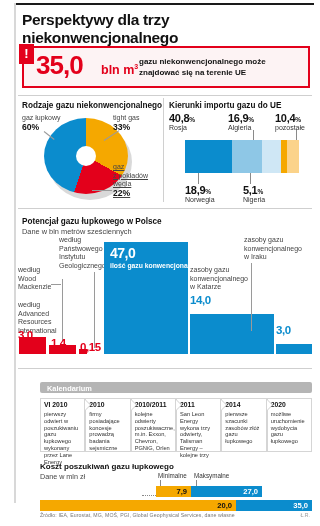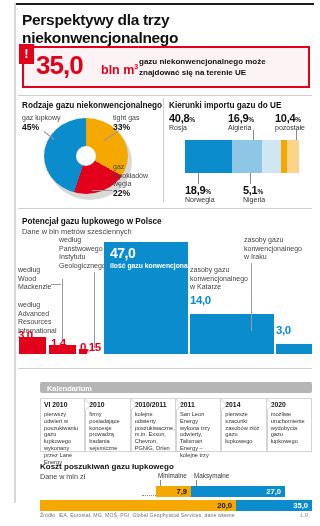--- a/index.html
+++ b/index.html
@@ -113,31 +113,31 @@
   <div class="sec-h" style="position:absolute;left:22px;top:101px;">Rodzaje gazu niekonwencjonalnego</div>
 
   <div class="donut-wrap">
     <div class="donut-shadow"></div>
     <div class="donut"></div>
     <div class="donut-hole"></div>
   </div>
 
   <div class="lbl" style="left:22px;top:114px;">
     <span>gaz łupkowy</span>
-    <b>45%</b>
+    <b>60%</b>
   </div>
   <div class="leader" style="left:44px;top:131px;width:13px;height:1px;transform:rotate(38deg);transform-origin:left center;"></div>
 
   <div class="lbl" style="left:113px;top:114px;">
     <span>tight gas</span>
     <b>33%</b>
   </div>
   <div class="leader" style="left:104px;top:140px;width:18px;height:1px;transform:rotate(-33deg);transform-origin:left center;"></div>
 
-  <div class="lbl" style="left:113px;top:163px;">
+  <div class="lbl" style="left:113px;top:163px;text-decoration:underline;">
     <span>gaz</span><br>
     <span>z pokładów</span><br>
     <span>węgla</span>
     <b>22%</b>
   </div>
   <div class="leader" style="left:92px;top:190px;width:20px;height:1px;"></div>
 
   <div class="sec-h" style="position:absolute;left:169px;top:101px;">Kierunki importu gazu do UE</div>
 
   <div class="imp-top" style="left:169px;top:112px;">
@@ -268,21 +268,21 @@
 
   <div class="cost-leg" style="left:158px;top:472px;">Minimalne</div>
   <div class="cost-leg" style="left:194px;top:472px;">Maksymalne</div>
   <div class="tick" style="left:160px;top:480px;height:6px;"></div>
   <div class="tick" style="left:196px;top:480px;height:6px;"></div>
 
   <div class="cost-dots" style="left:142px;top:494px;width:14px;"></div>
   <div class="cbar o" style="left:156px;top:486px;width:35px;background:#f5a800;">
     <span>7,9</span>
   </div>
-  <div class="cbar" style="left:191px;top:486px;width:94px;background:#0b8ccd;">
+  <div class="cbar" style="left:191px;top:486px;width:71px;background:#0b8ccd;">
     <span>27,0</span>
   </div>
 
   <div class="cost-lbl" style="left:40px;top:499px;">Szacowana wysokość wydatków w Polsce</div>
   <div class="cost-dots" style="left:178px;top:508px;width:8px;"></div>
   <div class="cbar o" style="left:40px;top:500px;width:196px;background:#f5a800;">
     <span>20,0</span>
   </div>
   <div class="cbar" style="left:236px;top:500px;width:76px;background:#0b8ccd;">
     <span>35,0</span>

